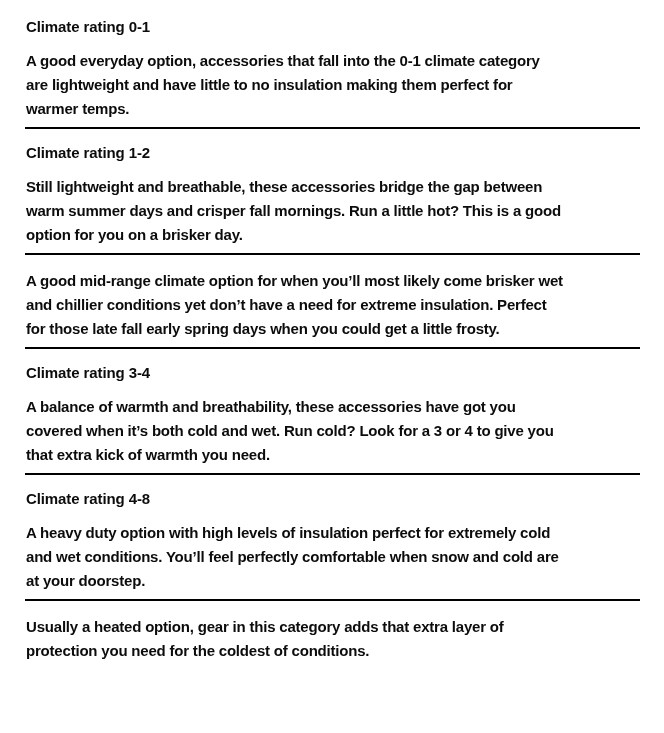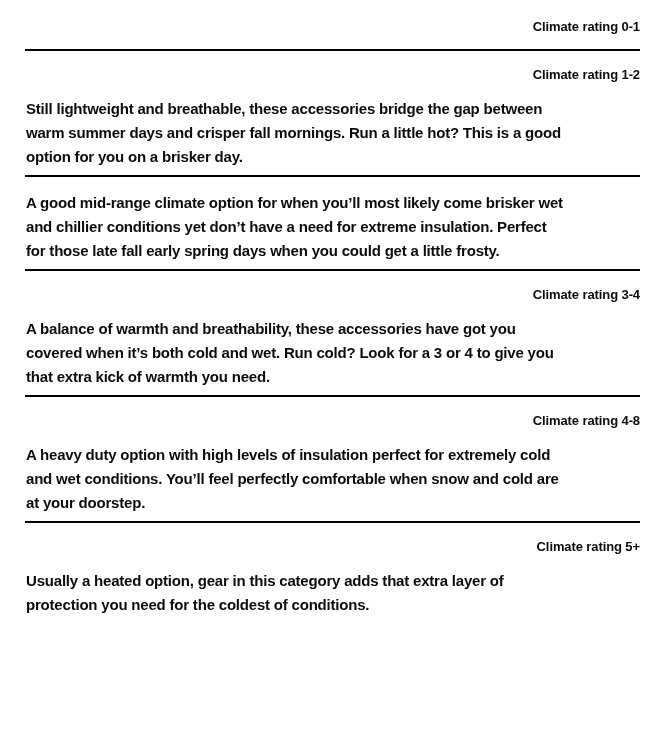--- a/index.html
+++ b/index.html
@@ -15,26 +15,25 @@
   }
   .page {
     box-sizing: border-box;
     width: 664px;
     height: 733px;
     padding: 17px 24px 0 26px;
     color: #0c0c0c;
   }
   .section { margin: 0; }
   .section-heading {
-    font-size: 13px;
+    font-size: 15px;
     font-weight: 700;
     line-height: 19px;
     letter-spacing: -0.1px;
     margin: 0 0 13px 0;
-    text-align: right;
   }
   .section-body {
     font-size: 15px;
     font-weight: 700;
     line-height: 24px;
     letter-spacing: -0.2px;
     margin: 0 0 6px 0;
     white-space: pre-line; 
   }
   .section-divider {
@@ -44,20 +43,23 @@
     width: calc(100% + 1px);
   }
 </style>
 </head>
 <body>
 
 <main class="page">
 
   <section class="section">
     <h3 class="section-heading">Climate rating 0-1</h3>
+    <p class="section-body">A good everyday option, accessories that fall into the 0-1 climate category
+are lightweight and have little to no insulation making them perfect for
+warmer temps.</p>
     <hr class="section-divider">
   </section>
 
   <section class="section">
     <h3 class="section-heading">Climate rating 1-2</h3>
     <p class="section-body">Still lightweight and breathable, these accessories bridge the gap between
 warm summer days and crisper fall mornings. Run a little hot? This is a good
 option for you on a brisker day.</p>
     <hr class="section-divider">
   </section>
@@ -79,18 +81,17 @@
 
   <section class="section">
     <h3 class="section-heading">Climate rating 4-8</h3>
     <p class="section-body">A heavy duty option with high levels of insulation perfect for extremely cold
 and wet conditions. You’ll feel perfectly comfortable when snow and cold are
 at your doorstep.</p>
     <hr class="section-divider">
   </section>
 
   <section class="section">
-    <h3 class="section-heading">Climate rating 5+</h3>
     <p class="section-body">Usually a heated option, gear in this category adds that extra layer of
 protection you need for the coldest of conditions.</p>
   </section>
 
 </main>
 
 </body></html>

